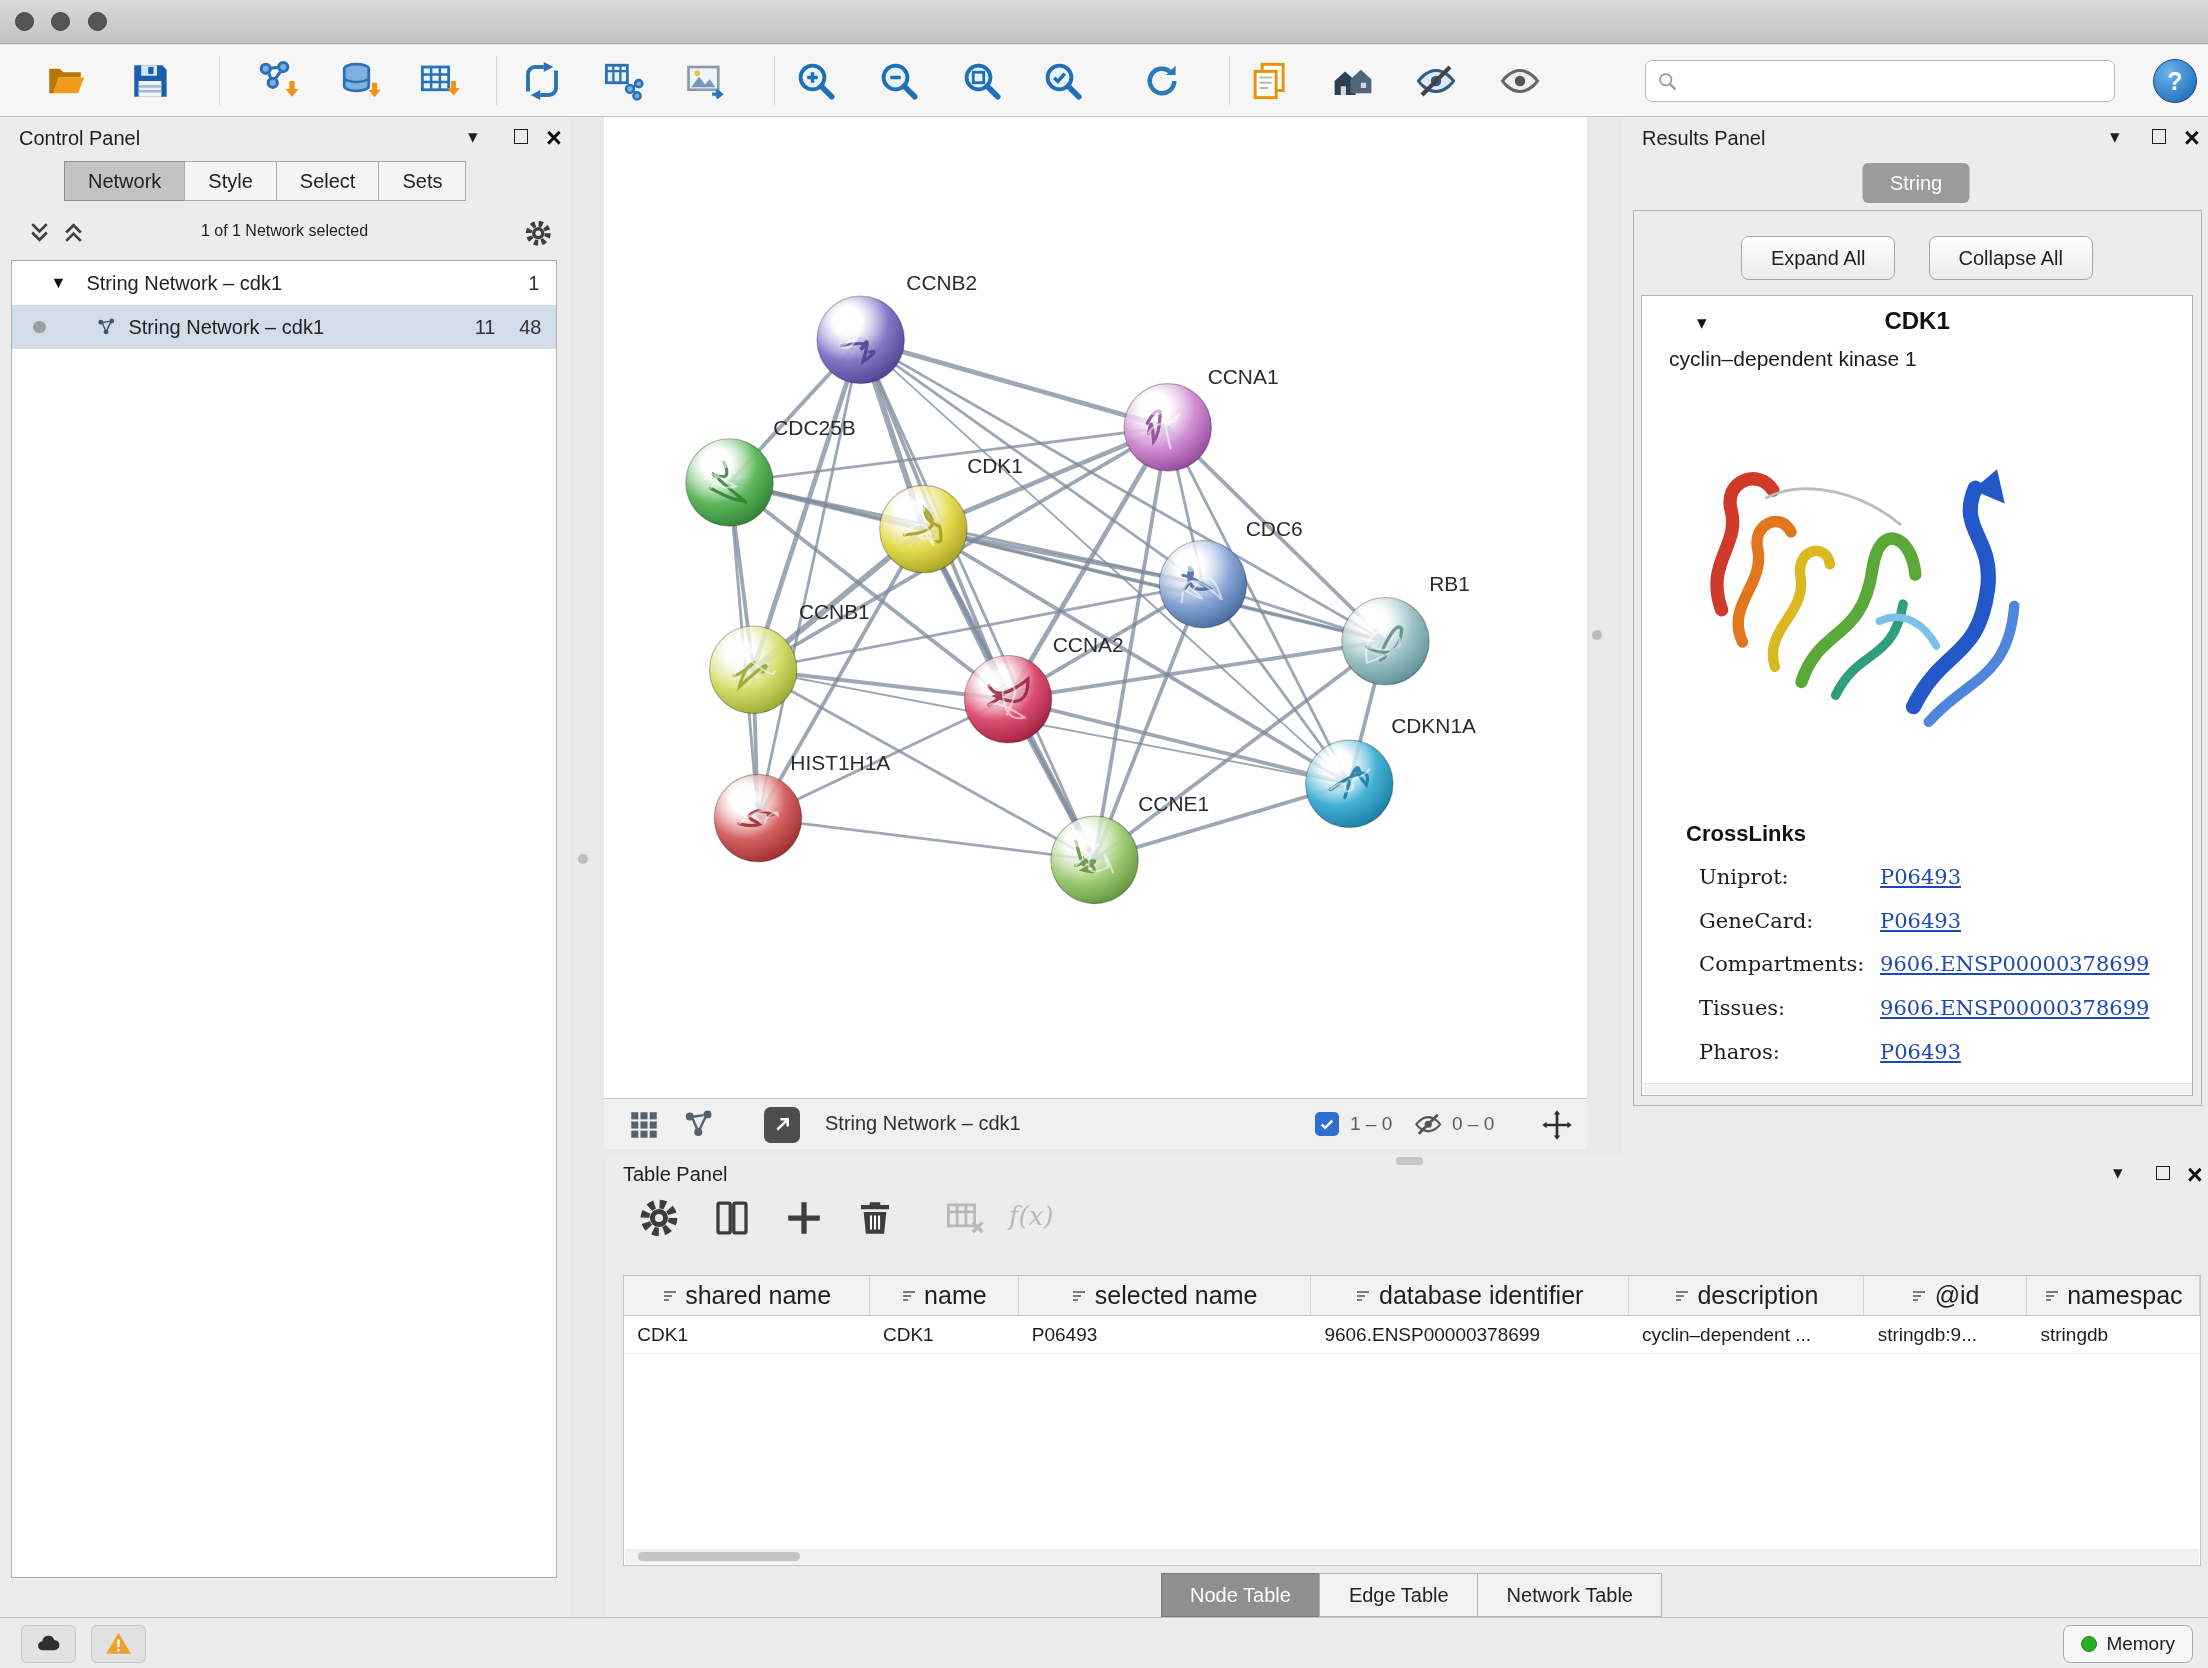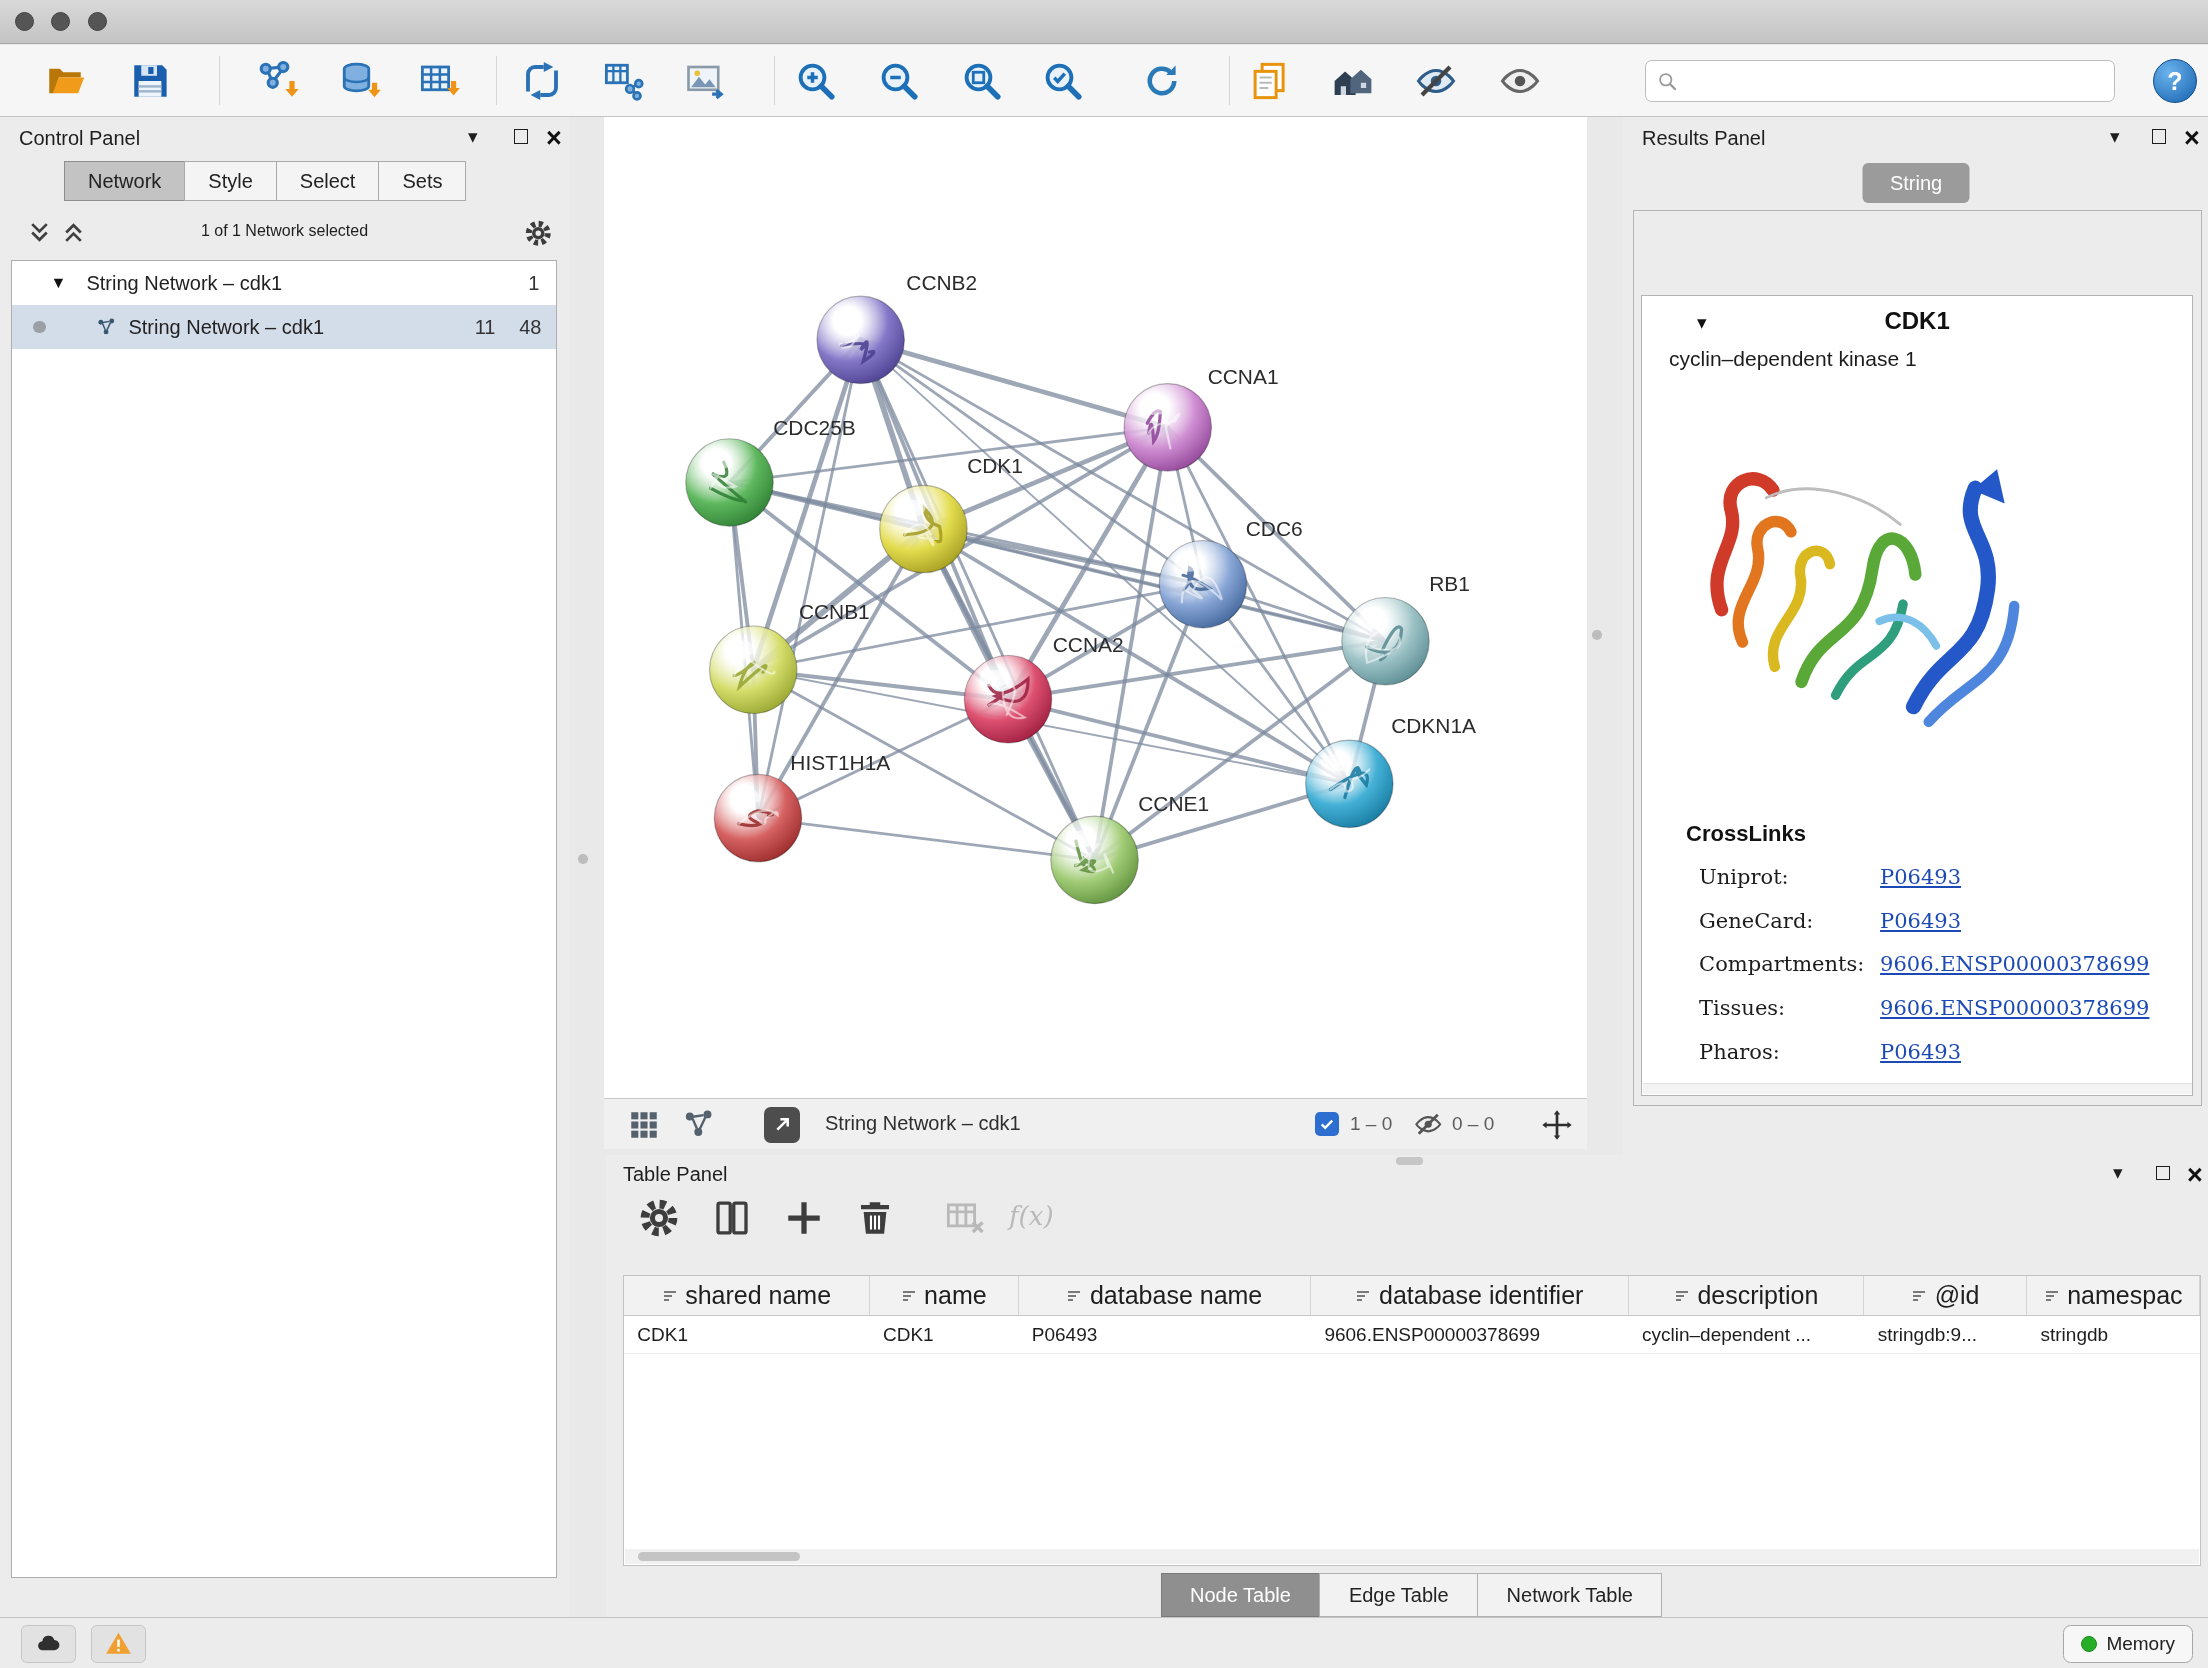--- a/index.html
+++ b/index.html
@@ -592,20 +592,24 @@
 
 <div class="results-panel">
   <span class="panel-title" style="position:absolute;left:19px;top:9.5px">Results Panel</span>
   <span class="hdr-caret" style="position:absolute;left:487px;top:9.5px">▾</span>
   <span class="hdr-max" style="position:absolute;left:529px;top:12.4px"></span>
   <span class="hdr-close" style="position:absolute;left:561px;top:11.4px">×</span>
 
   <div class="rp-tab">String</div>
 
   <div class="rp-box">
+    <div class="rp-btns">
+      <div class="rp-btn">Expand All</div>
+      <div class="rp-btn">Collapse All</div>
+    </div>
     <div class="rp-inner">
       <span class="caret">▾</span>
       <div class="rp-name">CDK1</div>
       <div class="rp-desc">cyclin–dependent kinase 1</div>
       <svg class="rp-protein" viewBox="0 0 400 372">
         <g fill="none" stroke-linecap="round">
           <path d="M48 210 C30 160 68 142 58 105 C50 75 86 60 102 84" stroke="#cf3b28" stroke-width="14"></path>
           <path d="M70 244 C52 205 94 183 86 146 C80 120 110 106 121 128" stroke="#e2761f" stroke-width="12"></path>
           <path d="M104 270 C92 230 138 214 131 175 C126 146 158 138 162 162" stroke="#d9b91f" stroke-width="11"></path>
           <path d="M132 286 C152 226 196 244 207 166 C214 118 248 130 252 173" stroke="#59a838" stroke-width="13"></path>
@@ -678,21 +682,21 @@
         <div class="th" style="width: 149px;">
           <svg class="sort-ic" viewBox="0 0 16 16">
             <path d="M2 3h12v2H2zm0 4h8v2H2zm0 4h5v2H2z" fill="#7a7a7a"></path>
           </svg>
           <span>name</span>
         </div>
         <div class="th" style="width: 293px;">
           <svg class="sort-ic" viewBox="0 0 16 16">
             <path d="M2 3h12v2H2zm0 4h8v2H2zm0 4h5v2H2z" fill="#7a7a7a"></path>
           </svg>
-          <span>database name</span>
+          <span>selected name</span>
         </div>
         <div class="th" style="width: 318px;">
           <svg class="sort-ic" viewBox="0 0 16 16">
             <path d="M2 3h12v2H2zm0 4h8v2H2zm0 4h5v2H2z" fill="#7a7a7a"></path>
           </svg>
           <span>database identifier</span>
         </div>
         <div class="th" style="width: 236px;">
           <svg class="sort-ic" viewBox="0 0 16 16">
             <path d="M2 3h12v2H2zm0 4h8v2H2zm0 4h5v2H2z" fill="#7a7a7a"></path>

